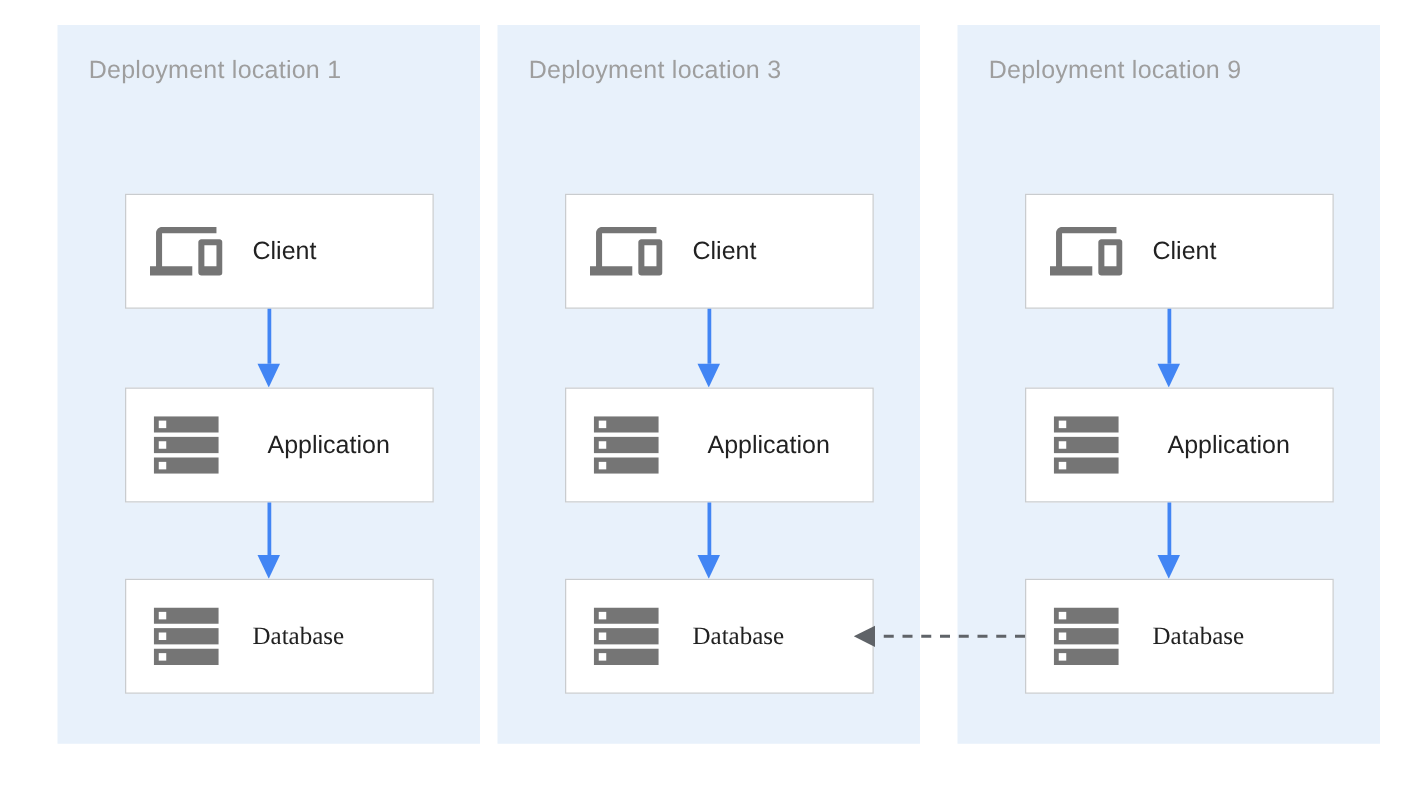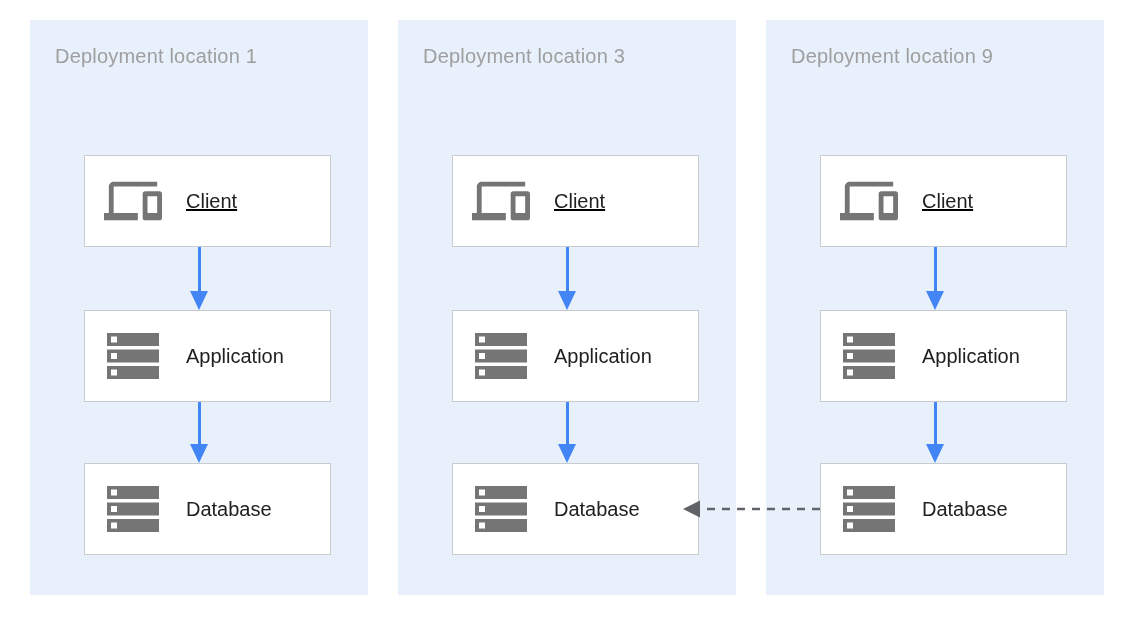--- a/index.html
+++ b/index.html
@@ -14,21 +14,21 @@
     height: 628px;
     overflow: hidden;
   }
   .panel {
     position: absolute;
     top: 20px;
     width: 338px;
     height: 575px;
     background: var(--panel-bg, #e8f1fb);
   }
-  .panel-1 { left: 30px; }
+  .panel-1 { left: 46px; }
   .panel-2 { left: 398px; }
   .panel-3 { left: 766px; }
   .panel-title {
     position: absolute;
     left: 25px;
     top: 25px;
     font-size: 20px;
     color: var(--panel-title, #9e9e9e);
     letter-spacing: 0.2px;
   }
@@ -37,23 +37,23 @@
     left: 54px;
     width: 228px;
     height: 90px;
     background: var(--box-bg, #ffffff);
     border: 1px solid var(--box-border, #c9cccf);
     display: flex;
     align-items: center;
     padding-left: 17px;
     box-sizing: content-box;
   }
-  .node-client      { top: 135px; text-decoration: underline; }
-  .node-application { top: 290px; }
-  .node-database    { top: 443px; }
+  .node-client      { top: 135px; }
+  .node-application { top: 290px; gap: 12px; }
+  .node-database    { top: 443px; font-family: Liberation Serif, serif; }
   .icon-holder {
     width: 62px;
     display: flex;
     justify-content: center;
     align-items: center;
     flex: 0 0 62px;
   }
   .node-label {
     margin-left: 22px;
     font-size: 20px;

